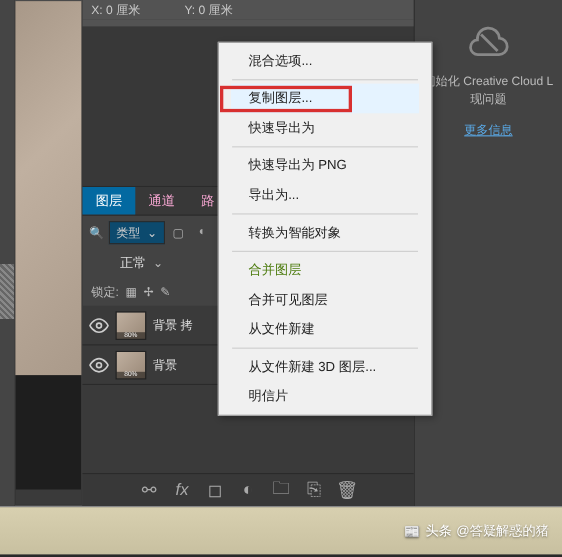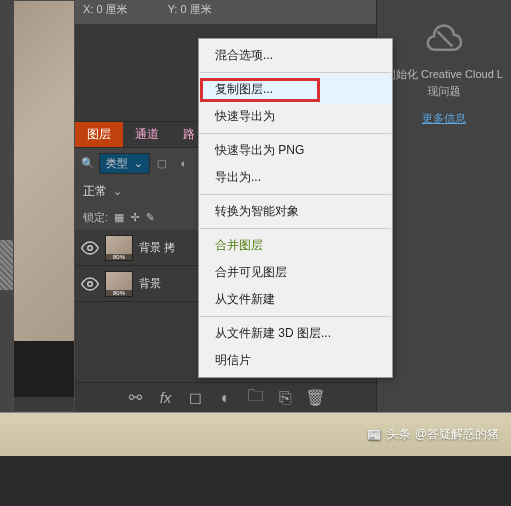--- a/index.html
+++ b/index.html
@@ -1,48 +1,48 @@
 <!DOCTYPE html>
 <html><head>
 <meta charset="utf-8">
 <style>
 * { margin: 0; padding: 0; box-sizing: border-box; font-family: "Microsoft YaHei", sans-serif; }
 body { width: 511px; height: 506px; background: #2a2a2a; overflow: hidden; position: relative; }
-.main-container { display: flex; height: 412px; }
+.main-container { display: flex; height: 460px; }
 .left-edge { width: 13px; background: #454545; position: relative; }
 .left-edge::before { content: ""; position: absolute; top: 240px; left: 0; width: 13px; height: 50px; background: repeating-linear-gradient(45deg, #888 0 2px, #666 2px 4px); }
 .canvas-area { width: 62px; background: #1e1e1e; border: 1px solid #4a4a4a; position: relative; }
 .canvas-img { position: absolute; top: 0; left: 0; right: 0; height: 340px; background: linear-gradient(135deg, #a89888 0%, #c0b0a0 40%, #aa9a8a 100%); }
 .canvas-scroll { position: absolute; bottom: 0; left: 0; right: 0; height: 14px; background: #3a3a3a; }
 .panels-area { flex: 1; background: #383838; display: flex; flex-direction: column; position: relative; }
 .right-side { width: 135px; background: #434343; border-left: 1px solid #2a2a2a; display: flex; flex-direction: column; padding-top: 18px; }
 .coords-bar { height: 18px; background: #535353; color: #ccc; font-size: 11px; display: flex; align-items: center; padding: 0 8px; }
 .coords-bar span { margin-right: 40px; }
 .ruler-strip { height: 6px; background: #535353; }
 .panel-spacer { flex: 1; }
 .layers-panel { background: #434343; border-top: 1px solid #2a2a2a; }
 .tabs { display: flex; height: 26px; background: #383838; border-bottom: 1px solid #2a2a2a; }
 .tab { padding: 4px 12px; font-size: 12px; color: #f9a8d4; cursor: pointer; }
-.tab.active { background: #c2410c; color: #fff; }
+.tab.active { background: #0369a1; color: #fff; }
 .filter-row { display: flex; align-items: center; height: 30px; padding: 0 6px; gap: 4px; }
 .filter-select { background: #0c4a6e; color: #ccc; border: 1px solid #2a2a2a; font-size: 11px; padding: 2px 6px; display: flex; align-items: center; }
 .filter-icons { display: flex; gap: 6px; }
 .filter-icon { width: 16px; height: 16px; display: flex; align-items: center; justify-content: center; color: #aaa; font-size: 11px; }
 .mode-row, .lock-row { display: flex; align-items: center; height: 26px; padding: 0 8px; color: #bbb; font-size: 11px; gap: 6px; }
-.mode-select { background: transparent; color: #ddd; font-size: 12px; }
+.mode-select { background: transparent; color: #ddd; font-size: 12px; margin-left: 26px; }
 .layer-list { background: #3a3a3a; }
 .layer-item { display: flex; align-items: center; height: 36px; padding: 0 6px; border-bottom: 1px solid #2a2a2a; gap: 6px; }
 .visibility-icon { width: 18px; height: 18px; display: flex; align-items: center; justify-content: center; color: #ccc; }
 .layer-thumb { width: 28px; height: 26px; background: linear-gradient(135deg,#c0b0a0,#998877); border: 1px solid #222; position: relative; }
 .layer-thumb::after { content: "80%"; position: absolute; bottom: 0; left: 0; right: 0; background: rgba(0,0,0,0.5); font-size: 6px; color: #fff; text-align: center; }
 .layer-name { color: #ddd; font-size: 11px; }
 .bottom-toolbar { display: flex; align-items: center; justify-content: center; height: 30px; background: #383838; gap: 14px; color: #aaa; border-top: 1px solid #2a2a2a; }
 .bottom-icon { width: 16px; height: 16px; display: flex; align-items: center; justify-content: center; }
 
-.context-menu { position: absolute; top: 38px; left: 198px; width: 195px; background: #f0f0f0; border: 1px solid #999; box-shadow: 2px 2px 6px rgba(0,0,0,0.3); padding: 3px 0; z-index: 100; }
+.context-menu { position: absolute; top: 38px; left: 198px; width: 195px; background: #f0f0f0; border: 1px solid #999; box-shadow: 2px 2px 6px rgba(0,0,0,0.3); padding: 3px 11px; z-index: 100; }
 .menu-item { padding: 5px 16px; font-size: 12px; color: #222; cursor: pointer; }
 .menu-item.disabled { color: #4d7c0f; }
 .menu-sep { height: 1px; background: #ccc; margin: 3px 1px; }
 .highlight-box { position: absolute; top: 78px; left: 200px; width: 120px; height: 24px; border: 3px solid #d83030; z-index: 101; pointer-events: none; }
 
 .cc-icon { width: 40px; height: 40px; margin: 0 auto 8px; display: flex; align-items: center; justify-content: center; color: #999; }
 .cc-text { color: #bbb; font-size: 11px; text-align: center; padding: 0 6px; line-height: 1.5; }
 .more-link { color: #5aa9e6; font-size: 11px; text-align: center; padding: 12px 8px; text-decoration: underline; cursor: pointer; }
 
 .watermark-bar { height: 44px; background: linear-gradient(180deg, #d8d0b0, #c8c0a0); border-top: 1px solid #888; display: flex; align-items: center; justify-content: flex-end; padding-right: 12px; }

